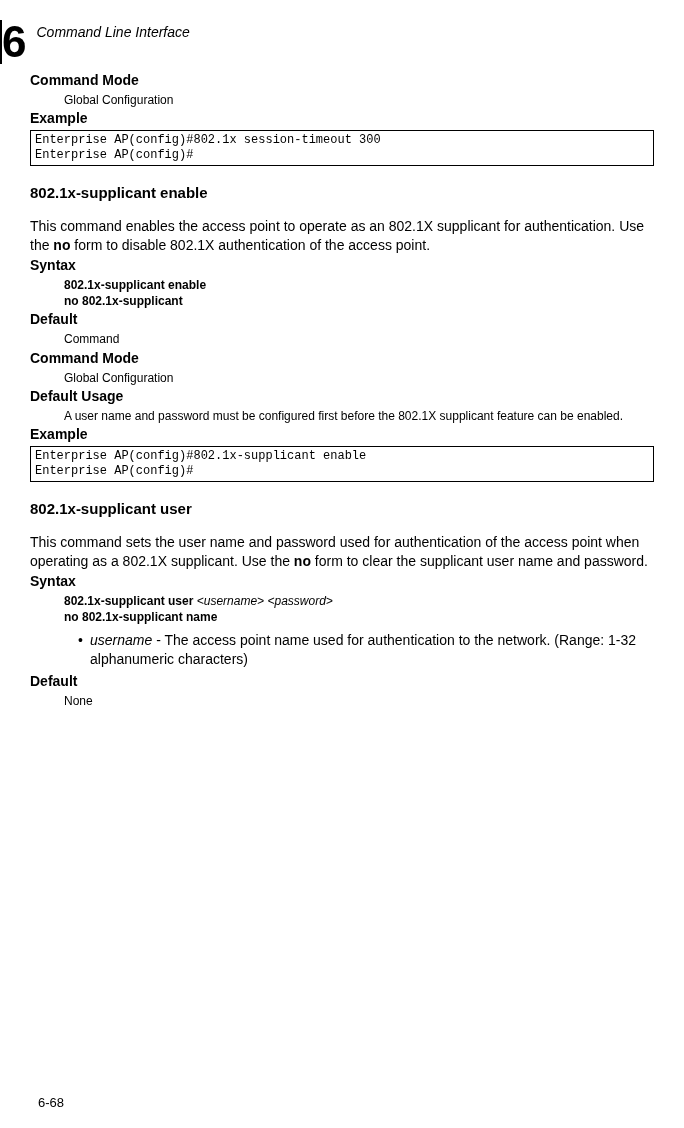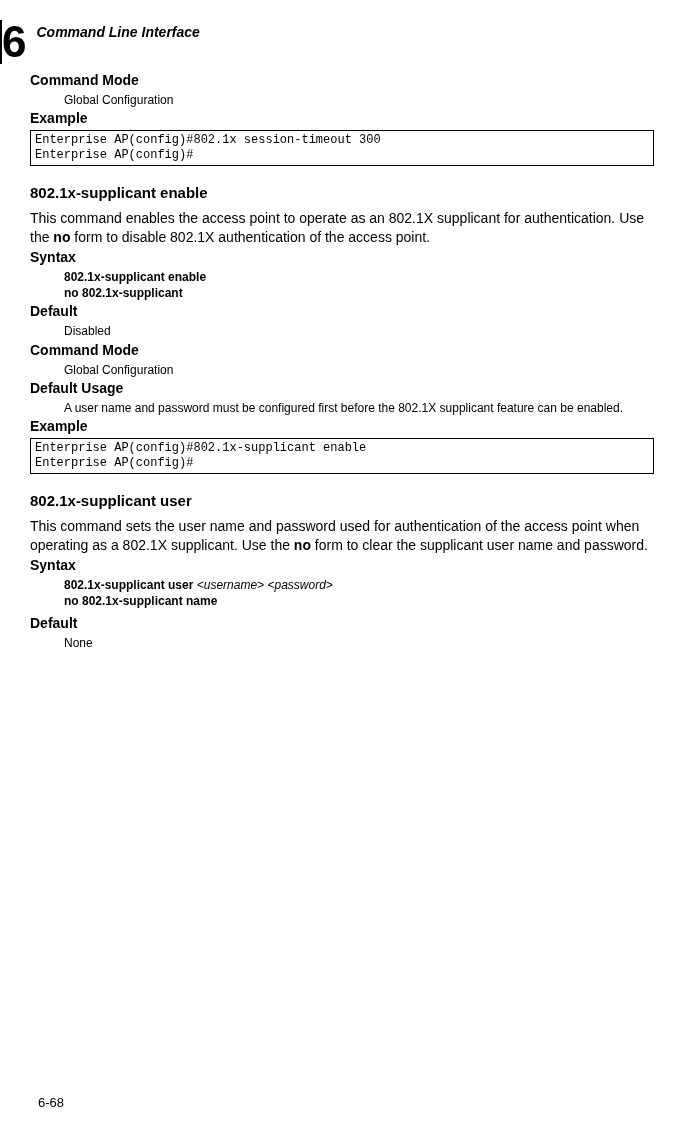--- a/index.html
+++ b/index.html
@@ -34,40 +34,40 @@
     position: absolute;
     left: -12px;
     top: 0;
     width: 22px;
     height: 44px;
     background: #000;
     z-index: -1;
   }
   .header-title {
     font-size: 14px;
-    font-weight: 700;
+    font-weight: 400;
     font-style: italic;
     margin-top: 4px;
     font-family: Arial, sans-serif;
   }
   h3 {
     font-size: 14px;
     font-weight: bold;
     margin-top: 2px;
     margin-bottom: 4px;
   }
   .indent {
     margin-left: 34px;
     font-size: 12px;
     line-height: 1.35;
   }
   .body-text {
     font-size: 14px;
     line-height: 1.35;
-    margin-top: 8px;
+    margin-top: 16px;
   }
   .code-box {
     border: 1px solid #000;
     font-family: "Courier New", monospace;
     font-size: 12px;
     padding: 2px 4px;
     margin-bottom: 6px;
     white-space: pre;
     line-height: 1.25;
   }
@@ -124,21 +124,21 @@
   <span>This command enables the access point to operate as an 802.1X supplicant for authentication. Use the </span><b>no</b><span> form to disable 802.1X authentication of the access point.</span>
 </div>
 
 <h3>Syntax</h3>
 <div class="indent">
   <b>802.1x-supplicant enable</b><br>
   <b>no 802.1x-supplicant</b>
 </div>
 
 <h3>Default</h3>
-<div class="indent">Disabled</div>
+<div class="indent">Command</div>
 
 <h3>Command Mode</h3>
 <div class="indent">Global Configuration</div>
 
 <h3>Default Usage</h3>
 <div class="indent">A user name and password must be configured first before the 802.1X supplicant feature can be enabled.</div>
 
 <h3>Example</h3>
 <div class="code-box">Enterprise AP(config)#802.1x-supplicant enable
 Enterprise AP(config)#</div>
@@ -148,18 +148,21 @@
   <span>This command sets the user name and password used for authentication of the access point when operating as a 802.1X supplicant. Use the </span><b>no</b><span> form to clear the supplicant user name and password.</span>
 </div>
 
 <h3>Syntax</h3>
 <div class="indent">
   <b>802.1x-supplicant user </b><i>&lt;username&gt; &lt;password&gt;</i><br>
   <b>no 802.1x-supplicant name</b>
 </div>
 
 <ul class="bullets">
+  <li>
+    <i>username</i><span> - The access point name used for authentication to the network. (Range: 1-32 alphanumeric characters)</span>
+  </li>
 </ul>
 
 <h3>Default</h3>
 <div class="indent">None</div>
 
 <div class="footer">6-68</div>
 
 </body></html>

